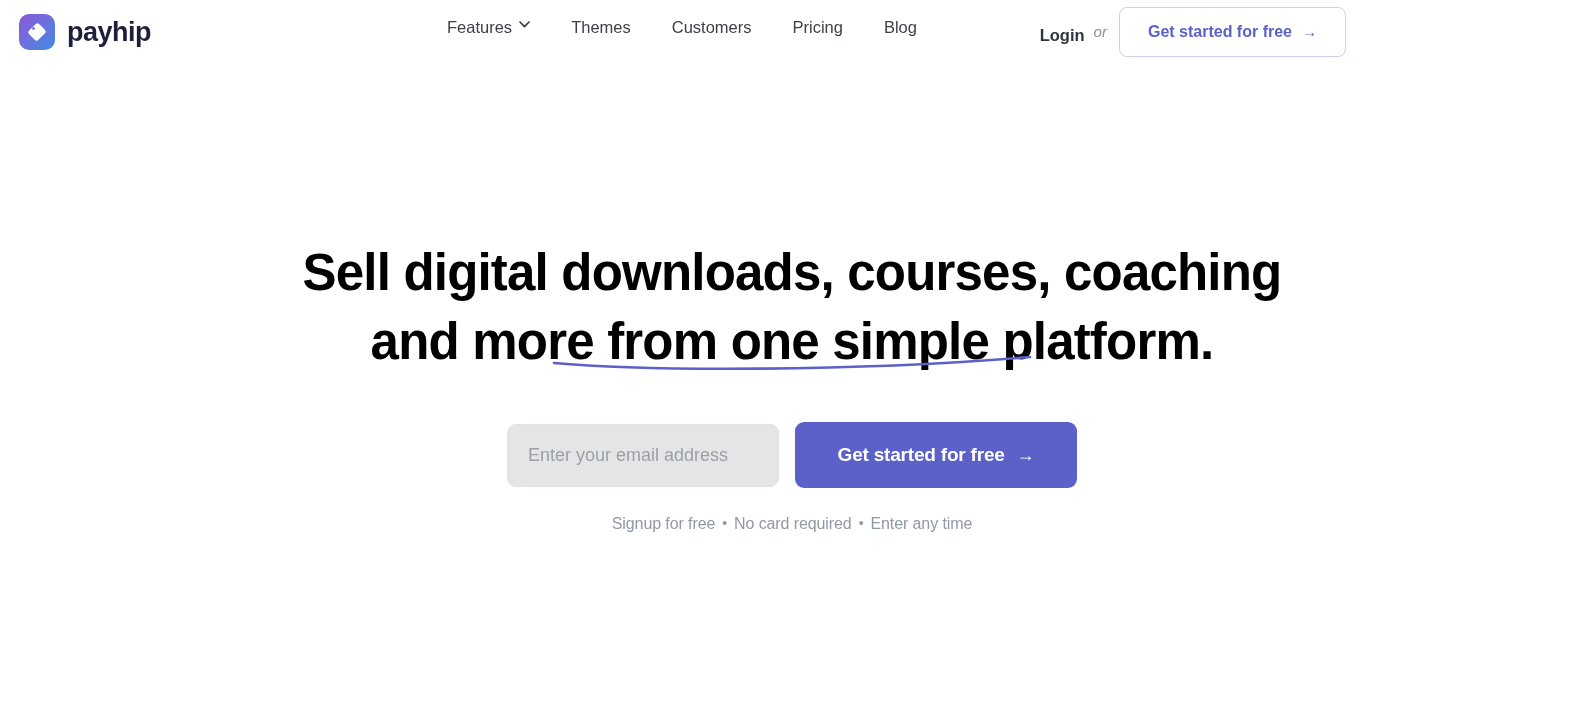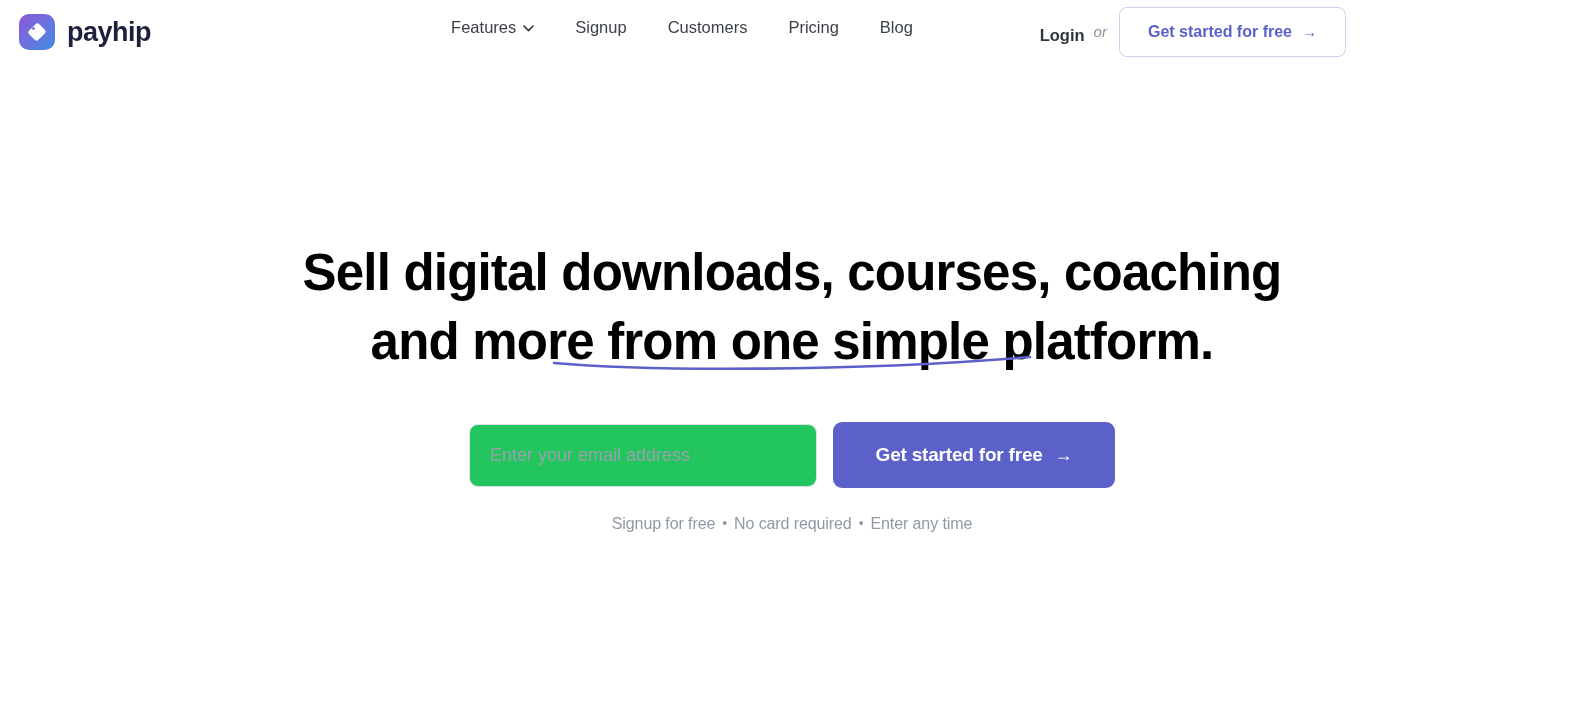--- a/index.html
+++ b/index.html
@@ -60,21 +60,21 @@
     display: flex;
     justify-content: center;
     align-items: center;
     gap: 41px;
   }
   .nav-item {
     font-size: 16.5px;
     color: #3c4149;
     line-height: 1;
     display: flex;
-    align-items: center;
+    align-items: flex-start;
     gap: 7px;
     cursor: pointer;
     white-space: nowrap;
   }
   .chev { display: block; margin-top: 2px; }
 
   .header-right {
     position: absolute;
     right: 18px;
     top: 0;
@@ -158,25 +158,25 @@
   }
 
   .form-row {
     margin-top: 46px;
     display: flex;
     align-items: center;
     gap: 16px;
   }
 
   .email-input {
-    width: 348px;
+    width: 272px;
     height: 63px;
     border: 1.5px solid #dfe1e6;
     border-radius: 9px;
-    background: #22c55e;
+    background: #e5e5e5;
     padding: 0 20px;
     font-size: 18px;
     font-family: "Liberation Sans", sans-serif;
     color: #3c4149;
     outline: none;
   }
   .email-input::placeholder { color: #9aa0ab; }
 
   .btn-solid {
     display: flex;
@@ -225,21 +225,21 @@
   </div>
 
   <nav class="nav">
     <span class="nav-item">
       <span>Features</span>
       <svg class="chev" width="11" height="7" viewBox="0 0 11 7">
         <path d="M1 1 L5.5 5.6 L10 1" fill="none" stroke="#3c4149" stroke-width="1.7" stroke-linecap="round" stroke-linejoin="round"></path>
       </svg>
     </span>
     <span class="nav-item">
-      <span>Signup</span>
+      <span>Themes</span>
     </span>
     <span class="nav-item">
       <span>Customers</span>
     </span>
     <span class="nav-item">
       <span>Pricing</span>
     </span>
     <span class="nav-item">
       <span>Blog</span>
     </span>

